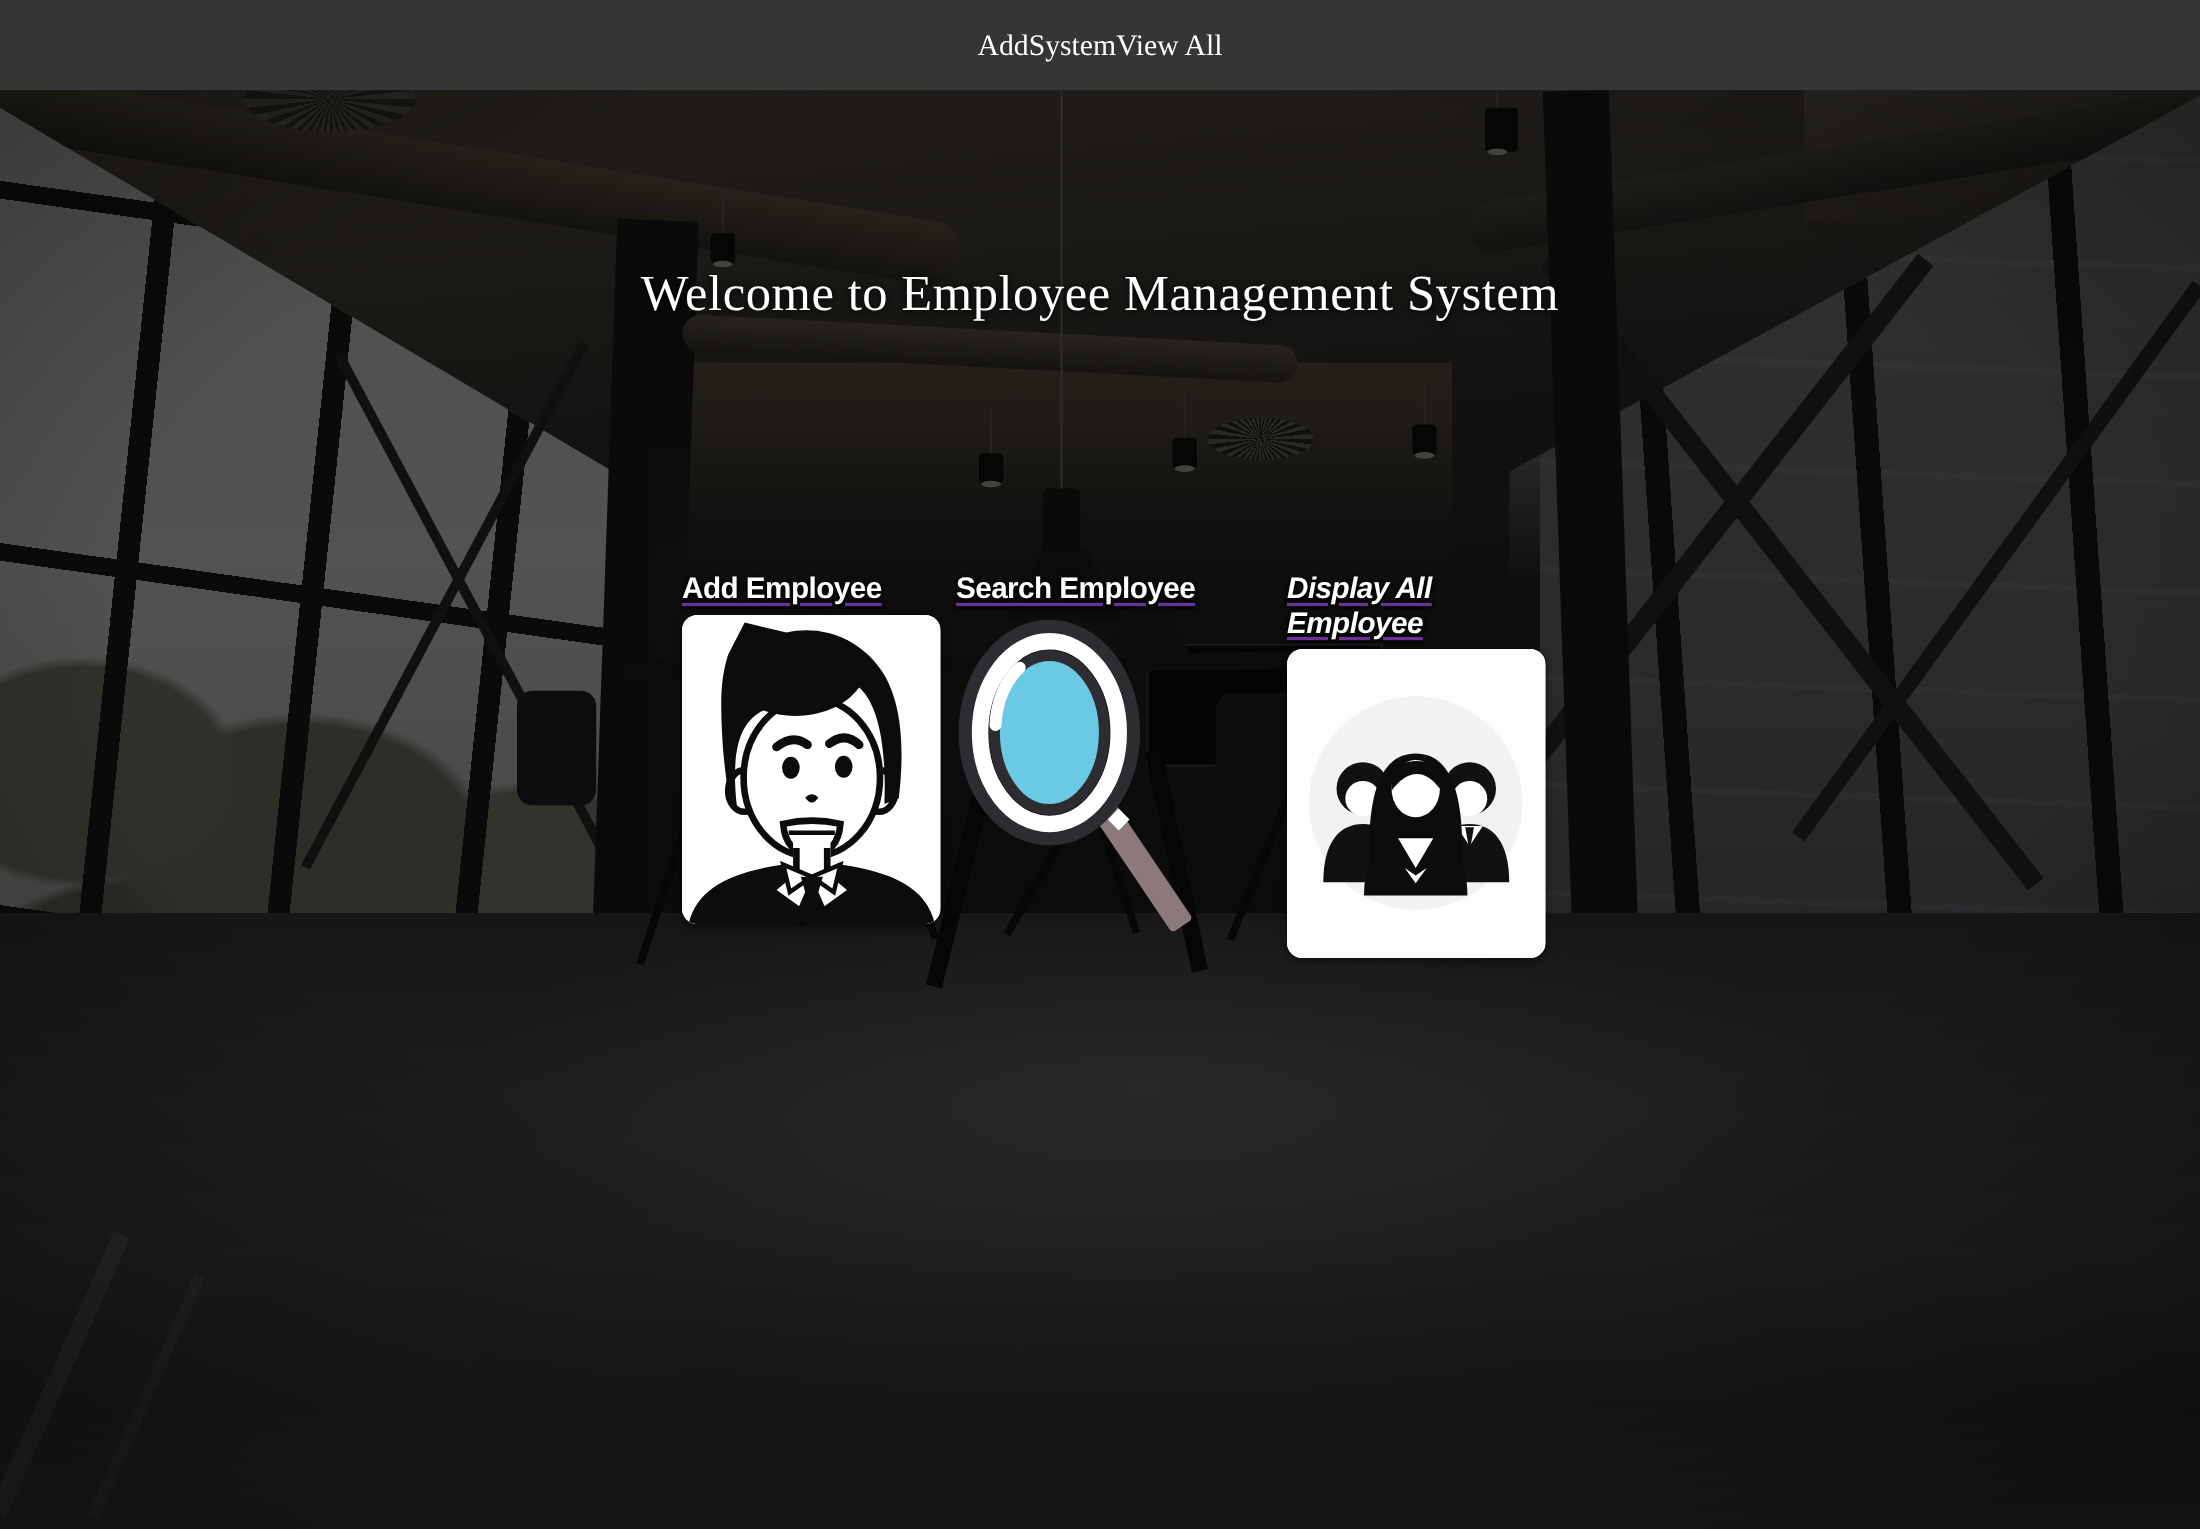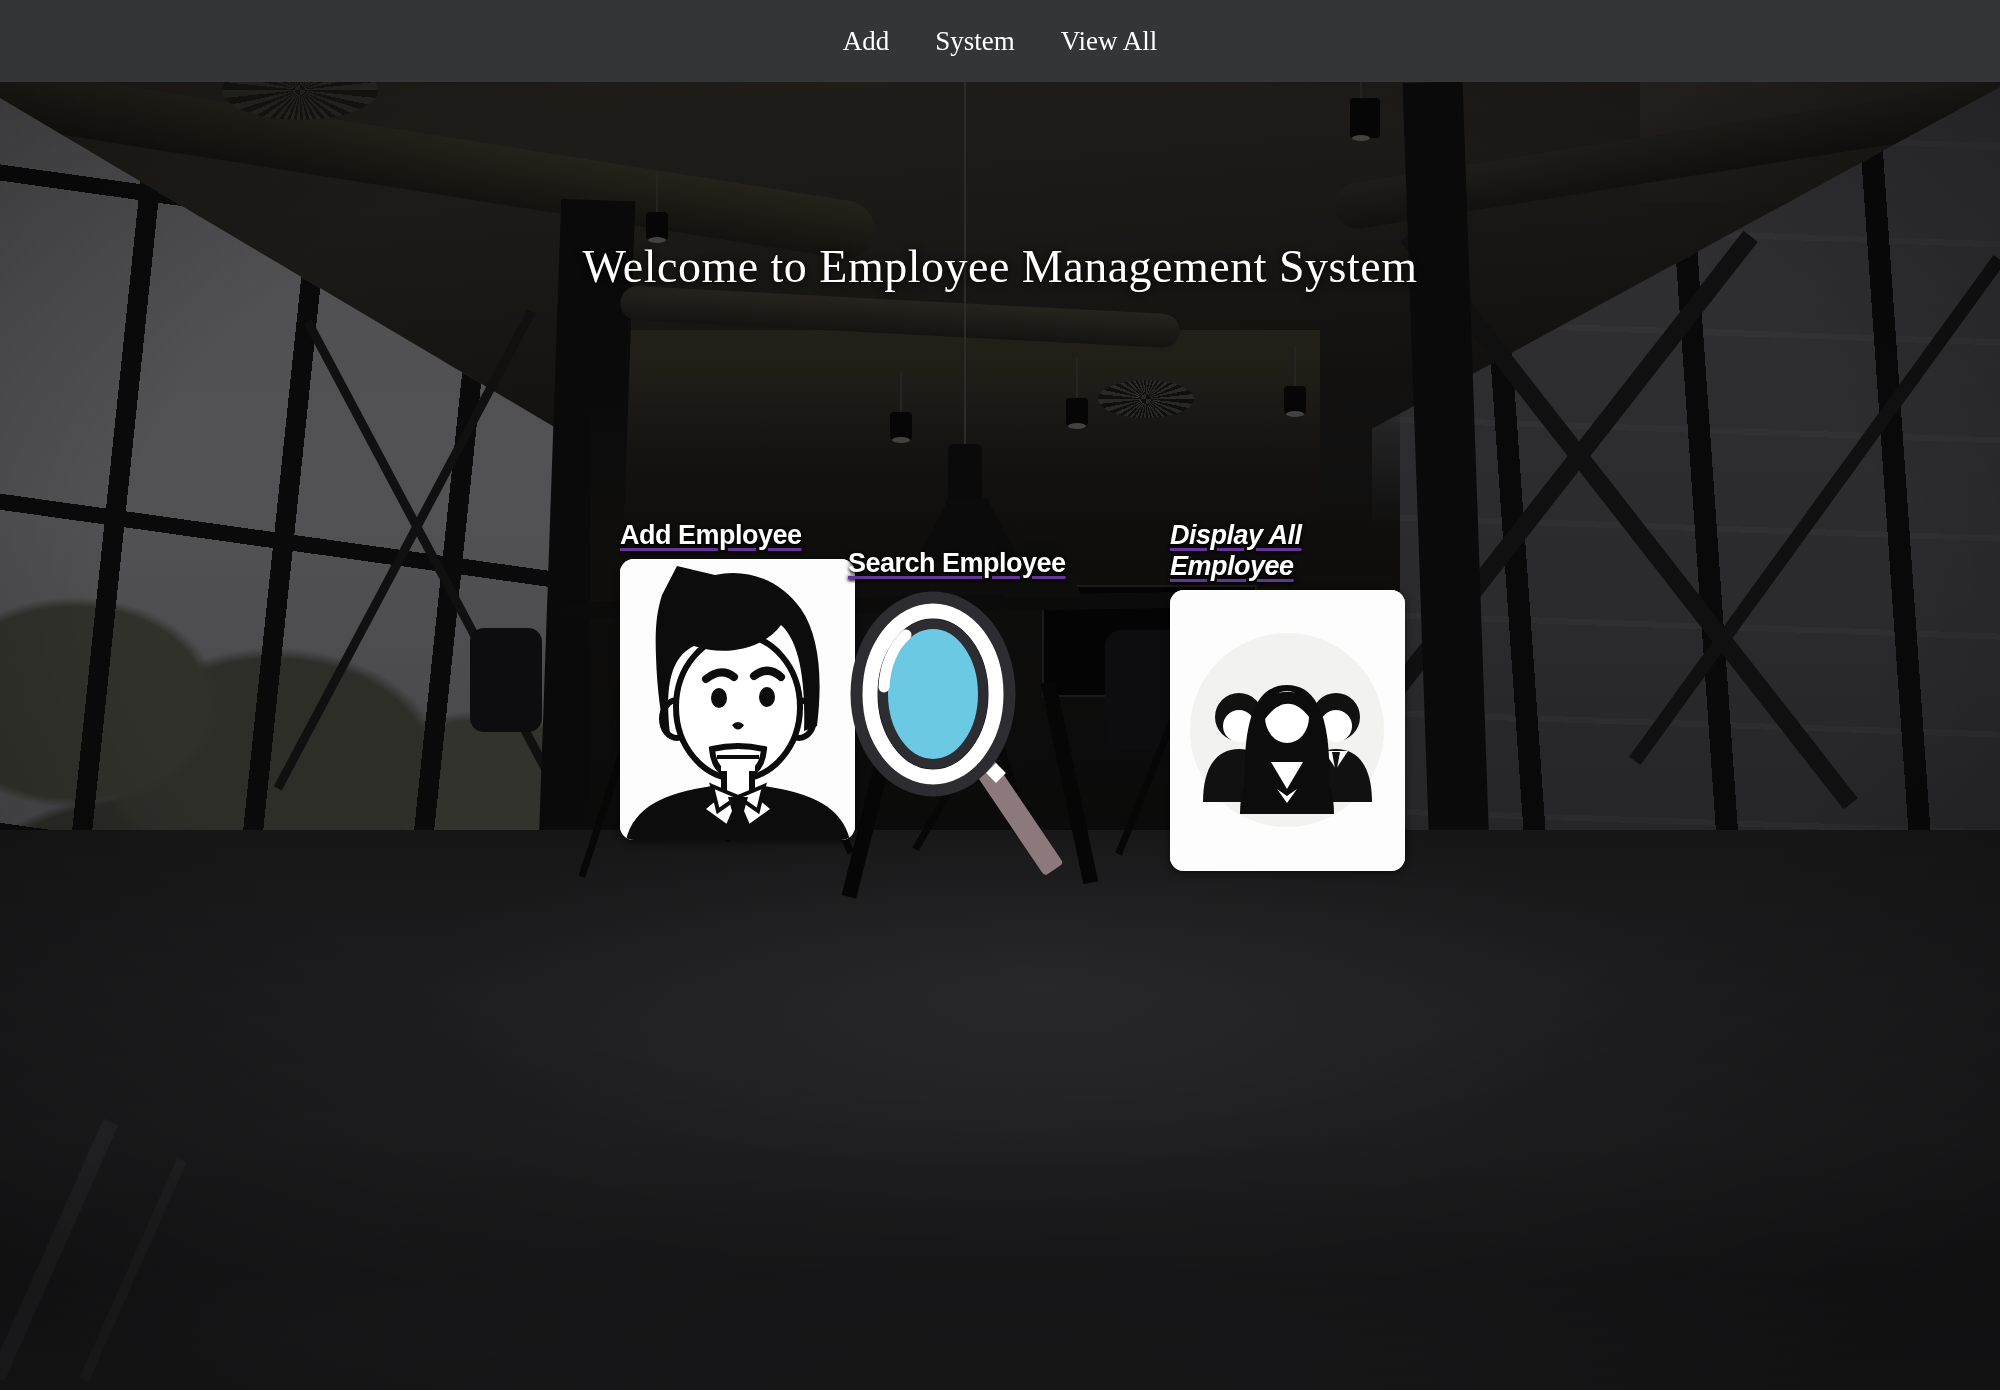--- a/index.html
+++ b/index.html
@@ -94,28 +94,28 @@
   .post1{left:868px;top:680px;width:15px;height:220px;transform:rotate(14deg);background:#060607;}
   .post2{left:1062px;top:680px;width:15px;height:205px;transform:rotate(-12deg);background:#060607;}
   .streak{position:absolute;background:rgba(150,150,155,.10);}
   .s1{left:46px;top:1110px;width:16px;height:280px;transform:rotate(24deg);}
   .s2{left:128px;top:1150px;width:10px;height:240px;transform:rotate(24deg);background:rgba(150,150,155,.07);}
   .vignette{position:absolute;inset:0;
     background:radial-gradient(ellipse 1600px 920px at 50% 42%,transparent 55%,rgba(0,0,0,.45) 100%);}
 
   
   .navbar{position:absolute;left:0;top:0;width:100%;height:82px;background:var(--navbar-bg);
-    display:flex;align-items:center;justify-content:center;gap:46px;z-index:30;}
+    display:flex;align-items:center;justify-content:center;z-index:30;}
   .nav-link{font-family:"Liberation Serif",serif;font-size:27px;color:var(--white);
     text-decoration:none;cursor:pointer;}
   .hero-title{position:absolute;left:0;top:240px;width:100%;text-align:center;z-index:20;
     font-family:"Liberation Serif",serif;font-weight:400;font-size:46px;color:var(--white);
     letter-spacing:.5px;text-shadow:0 2px 8px rgba(0,0,0,.85),0 0 2px rgba(0,0,0,.6);}
   .action{position:absolute;width:235px;text-align:left;z-index:20;}
-  .a-add{left:620px;top:520px;} .a-search{left:848px;top:520px;margin-top:28px;} .a-view{left:1170px;top:520px;font-style:italic;}
+  .a-add{left:620px;top:520px;} .a-search{left:869px;top:520px;} .a-view{left:1170px;top:520px;font-style:italic;}
   .action-label{display:inline-block;font-weight:700;font-size:27px;letter-spacing:-.5px;color:var(--white);
     text-decoration:underline;text-decoration-color:var(--purple);text-decoration-thickness:3px;
     text-underline-offset:4px;cursor:pointer;
     text-shadow:0 0 4px rgba(0,0,0,.9),0 2px 3px rgba(0,0,0,.8);}
   .icon-box{margin-top:8px;width:235px;height:281px;cursor:pointer;}
   .card{background:var(--card-bg);border-radius:14px;box-shadow:0 2px 8px rgba(0,0,0,.55);overflow:hidden;}
   .icon-box svg{display:block;width:100%;height:100%;}
   .glass-box{width:235px;height:300px;margin-top:8px;cursor:pointer;}
   .lens-fill{fill:var(--lens);}
   .handle-fill{fill:var(--handle);}

